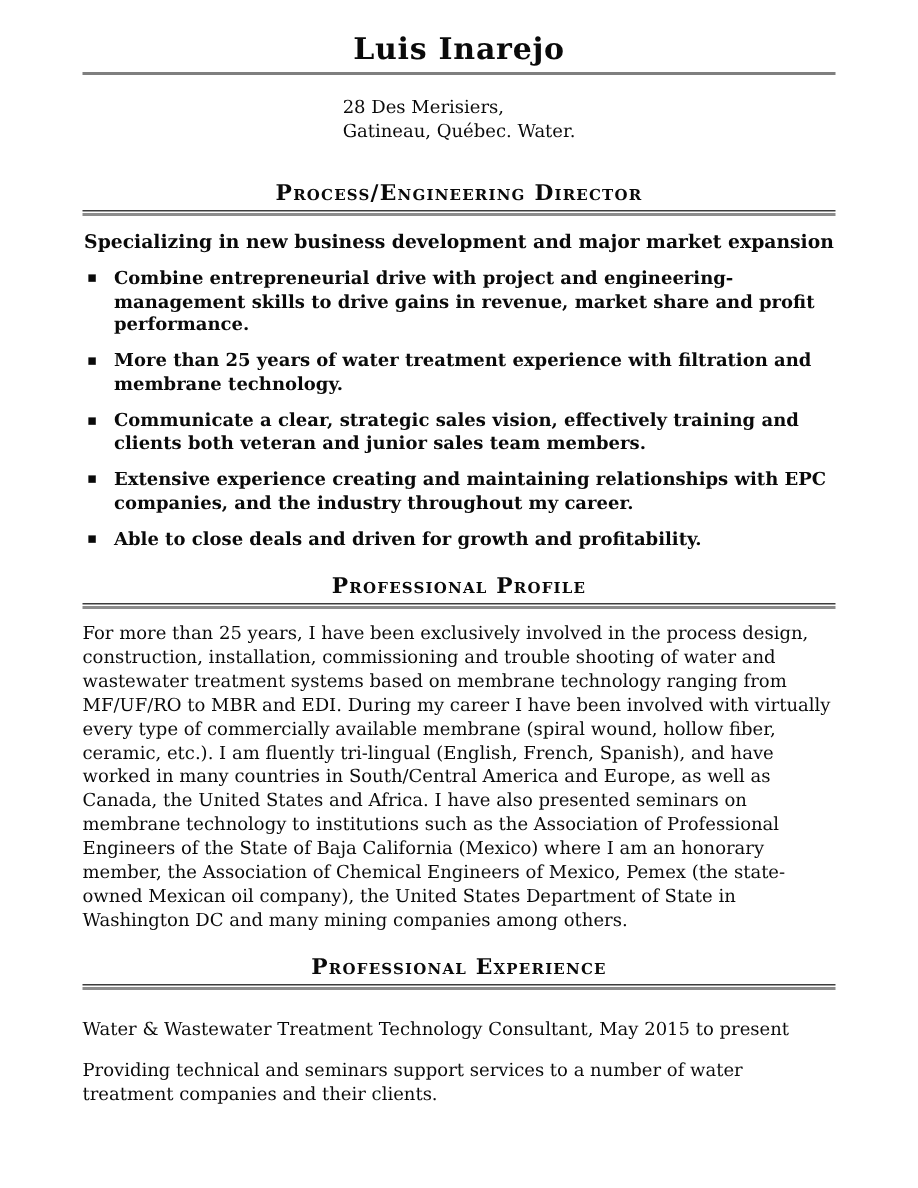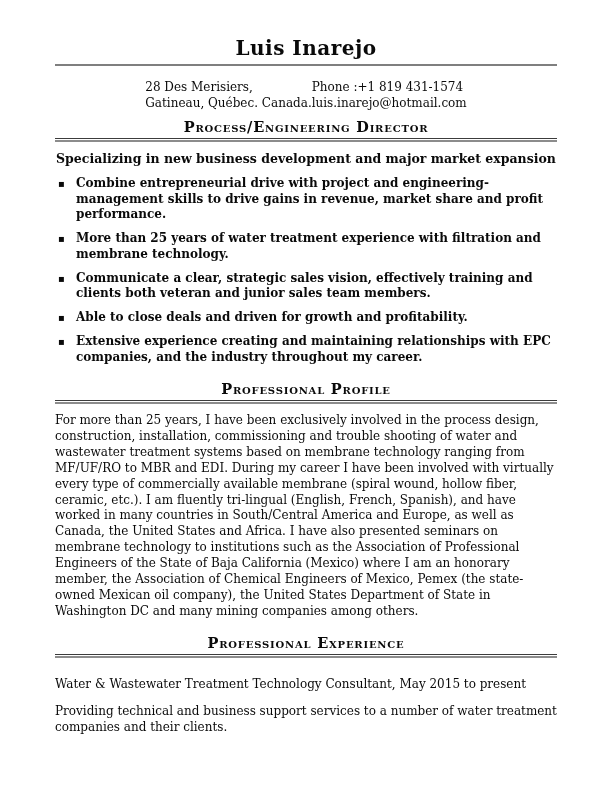--- a/index.html
+++ b/index.html
@@ -11,21 +11,21 @@
     width: 612px;
     height: 792px;
     overflow: hidden;
     font-family: "DejaVu Serif", "Liberation Serif", serif;
     color: #0a0a0a;
   }
   .page {
     box-sizing: border-box;
     width: 612px;
     height: 792px;
-    padding: 36px 55px 0 55px;
+    padding: 20px 55px 0 55px;
   }
   .resume-name {
     margin: 0;
     text-align: center;
     font-size: 20px;
     font-weight: bold;
     letter-spacing: 0.5px;
     line-height: 24px;
   }
   .name-rule {
@@ -48,21 +48,21 @@
     font-variant: small-caps;
     letter-spacing: 0.8px;
     line-height: 17px;
   }
   .rule-double {
     margin-top: 3px;
     height: 1px;
     border-top: 1px solid #3c3c3c;
     border-bottom: 2px solid #8c8c8c;
   }
-  .role-heading-wrap { margin-top: 7px; }
+  .role-heading-wrap { margin-top: 25px; }
   .subtitle {
     margin-top: 9px;
     text-align: center;
     font-size: 12.5px;
     font-weight: bold;
     line-height: 15px;
   }
   ul.summary-bullets {
     list-style: none;
     margin: 10px 0 0 0;
@@ -114,53 +114,49 @@
 <body>
 
 <div class="page">
 
   <h1 class="resume-name">Luis Inarejo</h1>
   <div class="name-rule"></div>
 
   <div class="contact-row">
     <div>
       <div>28 Des Merisiers,</div>
-      <div>Gatineau, Québec. Canada.</div>
-    </div>
-    <div>
-      <div>Phone :+1 819 431-1574</div>
-      <div>luis.inarejo@hotmail.com</div>
+      <div>Gatineau, Québec. Water.</div>
     </div>
   </div>
 
   <div class="role-heading-wrap">
     <h2 class="section-heading">Process/Engineering Director</h2>
     <div class="rule-double"></div>
   </div>
 
   <div class="subtitle">Specializing in new business development and major market expansion</div>
 
   <ul class="summary-bullets">
     <li>Combine entrepreneurial drive with project and engineering-management skills to drive gains in revenue, market share and profit performance.</li>
     <li>More than 25 years of water treatment experience with filtration and membrane technology.</li>
     <li>Communicate a clear, strategic sales vision, effectively training and clients both veteran and junior sales team members.</li>
+    <li>Extensive experience creating and maintaining relationships with EPC companies, and the industry throughout my career.</li>
     <li>Able to close deals and driven for growth and profitability.</li>
-    <li>Extensive experience creating and maintaining relationships with EPC companies, and the industry throughout my career.</li>
   </ul>
 
   <div class="profile-heading-wrap">
     <h2 class="section-heading">Professional Profile</h2>
     <div class="rule-double"></div>
   </div>
 
   <p class="body-paragraph">For more than 25 years, I have been exclusively involved in the process design, construction, installation, commissioning and trouble shooting of water and wastewater treatment systems based on membrane technology ranging from MF/UF/RO to MBR and EDI.  During my career I have been involved with virtually every type of commercially available membrane (spiral wound, hollow fiber, ceramic, etc.).  I am fluently tri-lingual (English, French, Spanish), and have worked in many countries in South/Central America and Europe, as well as Canada, the United States and Africa.  I have also presented seminars on membrane technology to institutions such as the Association of Professional Engineers of the State of Baja California (Mexico) where I am an honorary member, the Association of Chemical Engineers of Mexico, Pemex (the state-owned Mexican oil company), the United States Department of State in Washington DC and many mining companies among others.</p>
 
   <div class="exp-heading-wrap">
     <h2 class="section-heading">Professional Experience</h2>
     <div class="rule-double"></div>
   </div>
 
   <div class="job-entry">
     <p class="job-title-line"><span class="bold">Water &amp; Wastewater Treatment Technology Consultant,</span><span class="dates"> May 2015 to present</span></p>
-    <p class="job-description">Providing technical and business support services to a number of water treatment companies and their clients.</p>
+    <p class="job-description">Providing technical and seminars support services to a number of water treatment companies and their clients.</p>
   </div>
 
 </div>
 
 </body></html>

